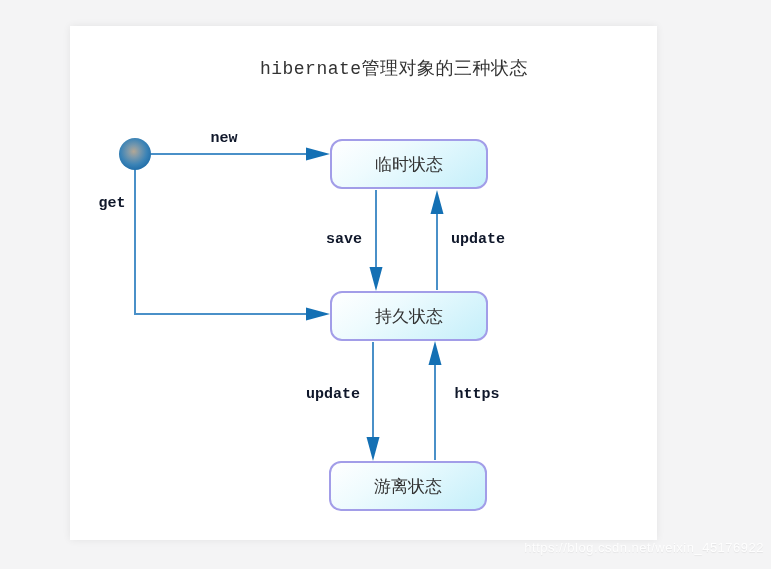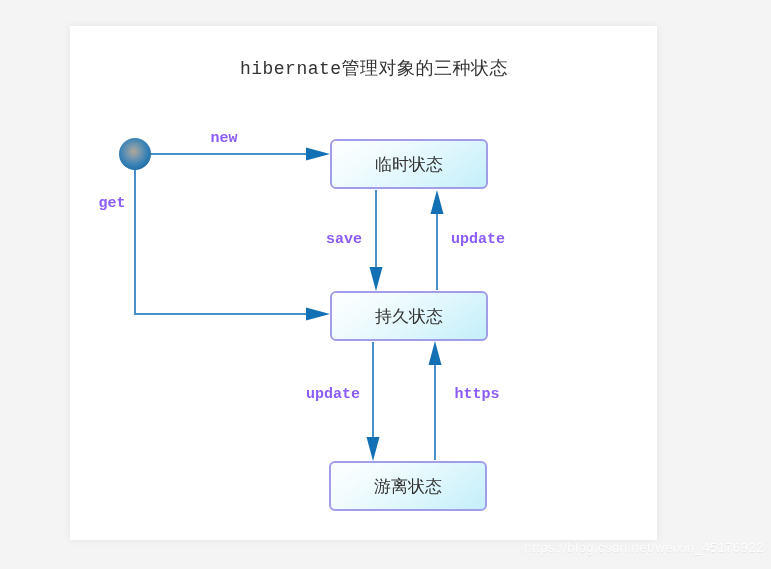--- a/index.html
+++ b/index.html
@@ -13,21 +13,21 @@
   .stage { position: absolute; left: 0; top: 0; width: 771px; height: 569px; }
   .panel {
     position: absolute;
     left: 70px; top: 26px;
     width: 587px; height: 514px;
     background: #ffffff;
     box-shadow: 0 0 8px rgba(0,0,0,0.07);
   }
   .title {
     position: absolute;
-    left: 374px; top: 56px;
+    left: 394px; top: 56px;
     transform: translateX(-50%);
     white-space: nowrap;
     font-family: "Liberation Mono", "Liberation Serif", serif;
     font-size: 18px;
     color: #333333;
     letter-spacing: 0.5px;
     z-index: 3;
   }
   .arrows {
     position: absolute; left: 0; top: 0;
@@ -43,38 +43,38 @@
     border-radius: 50%;
     background: radial-gradient(circle at 46% 42%,
       #b3a795 0%, #7e9aab 22%, #3b83b6 52%, #1c6aa6 78%, #15639f 100%);
     z-index: 2;
   }
   .state-box {
     position: absolute;
     width: 158px; height: 50px;
     box-sizing: border-box;
     border: 2px solid #a29de8;
-    border-radius: 6px;
+    border-radius: 12px;
     background: linear-gradient(145deg, #ffffff 0%, #eefbfe 35%, #c4effa 100%);
     display: flex; align-items: center; justify-content: center;
     font-family: "Liberation Serif", serif;
     font-size: 17px;
     color: #333333;
     z-index: 2;
   }
   #box-transient  { left: 330px; top: 139px; }
   #box-persistent { left: 330px; top: 291px; }
   #box-detached   { left: 329px; top: 461px; }
   .edge-label {
     position: absolute;
     transform: translateX(-50%);
     font-family: "Liberation Mono", monospace;
     font-weight: bold;
     font-size: 15px;
-    color: #8b5cf6;
+    color: #0f172a;
     white-space: nowrap;
     z-index: 3;
   }
   #label-new    { left: 224px; top: 130px; }
   #label-get    { left: 112px; top: 195px; }
   #label-save   { left: 344px; top: 231px; }
   #label-delete { left: 478px; top: 231px; }
   #label-close  { left: 333px; top: 386px; }
   #label-update { left: 477px; top: 386px; }
   .watermark {

